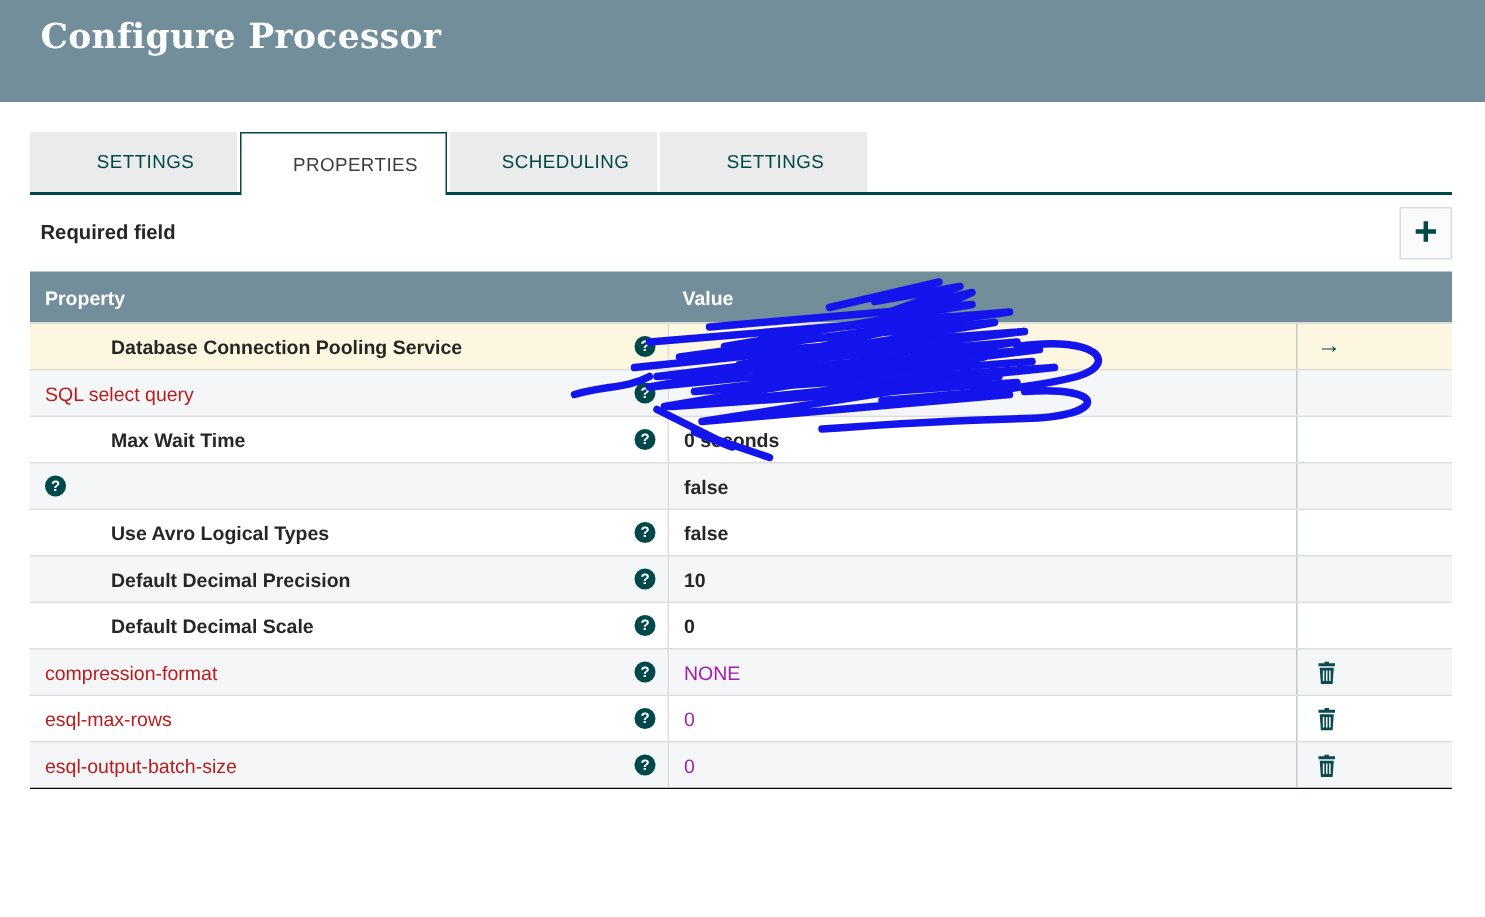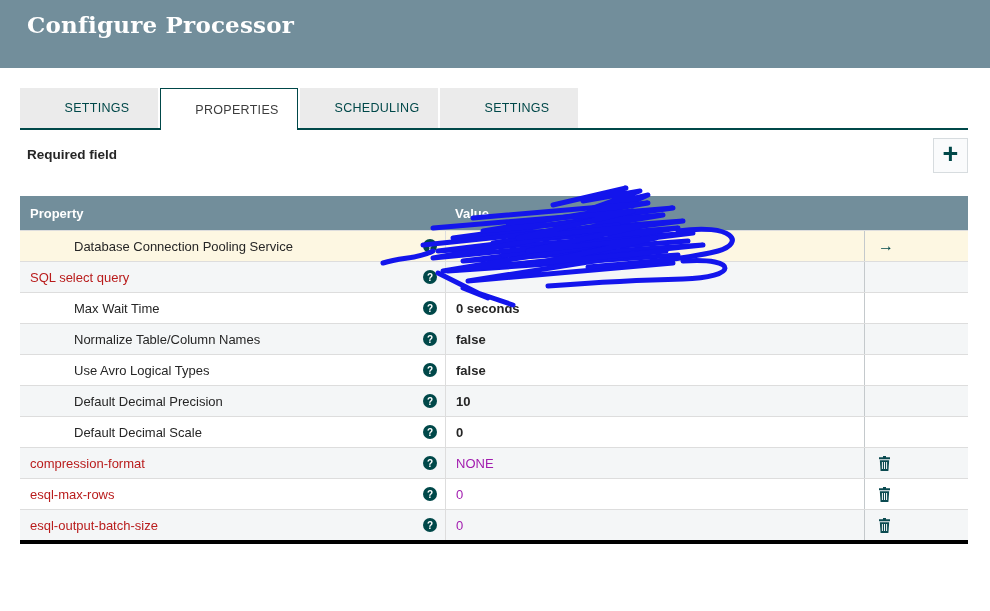--- a/index.html
+++ b/index.html
@@ -22,34 +22,34 @@
 
   
   .req-row{position:absolute;left:20px;top:138px;width:948px;height:35px;text-align:right;}
   .req-label{position:absolute;left:7px;top:9px;font-size:13.5px;font-weight:bold;color:#262626;}
   .add-btn{position:absolute;right:0;top:0;width:35px;height:35px;background:#FAFBFC;
            border:1px solid #D7DCDF;box-sizing:border-box;color:#004849;font-size:27px;
            font-weight:bold;display:flex;align-items:center;justify-content:center;
            cursor:pointer;line-height:1;padding-bottom:3px;}
 
   
-  .ptable{position:absolute;left:20px;top:181px;width:948px;border-bottom:4px solid #000000;margin-top:15px;}
+  .ptable{position:absolute;left:20px;top:181px;width:948px;border-bottom:1px solid #000000;}
   .thead{display:flex;height:34px;background:#728E9B;color:#ffffff;font-weight:bold;
          font-size:13px;align-items:center;}
   .th-prop{width:425px;padding-left:10px;box-sizing:border-box;}
   .th-val{width:419px;padding-left:10px;box-sizing:border-box;}
   .row{display:flex;height:30px;border-top:1px solid #DDDDDD;background:#ffffff;
        font-size:13px;align-items:stretch;cursor:pointer;}
   .row.alt{background:#F4F6F7;}
   .row.hl{background:#FDF7E2;}
   .cell{display:flex;align-items:center;box-sizing:border-box;}
   .c-prop{width:425px;padding:0 8px 0 10px;justify-content:space-between;}
   .c-val{width:419px;padding-left:10px;border-left:1px solid #DDDDDD;color:#a21caf;}
   .c-act{width:104px;padding-left:13px;border-left:1px solid #C4C9CC;}
-  .row.req .p-name{font-weight:normal;color:#262626;padding-left:44px;}
+  .row.req .p-name{font-weight:bold;color:#262626;padding-left:44px;}
   .row.req .c-val{font-weight:bold;color:#262626;}
   .p-name{color:#b91c1c;white-space:nowrap;}
   .help{width:14px;height:14px;min-width:14px;border-radius:50%;background:#004849;color:#fff;
         font-size:10px;font-weight:bold;display:flex;align-items:center;justify-content:center;
         cursor:pointer;}
   .goto{color:#004849;font-weight:bold;font-size:16px;cursor:pointer;line-height:1;}
   .trash{cursor:pointer;display:flex;align-items:center;}
 
   
   .scribble{position:absolute;left:378px;top:183px;z-index:5;pointer-events:none;}
@@ -107,21 +107,20 @@
       <div class="cell c-prop">
         <span class="p-name">Max Wait Time</span>
         <span class="help">?</span>
       </div>
       <div class="cell c-val">0 seconds</div>
       <div class="cell c-act"></div>
     </div>
 
     <div class="row alt req">
       <div class="cell c-prop">
-        <span class="p-name">Normalize Table/Column Names</span>
         <span class="help">?</span>
       </div>
       <div class="cell c-val">false</div>
       <div class="cell c-act"></div>
     </div>
 
     <div class="row req">
       <div class="cell c-prop">
         <span class="p-name">Use Avro Logical Types</span>
         <span class="help">?</span>

